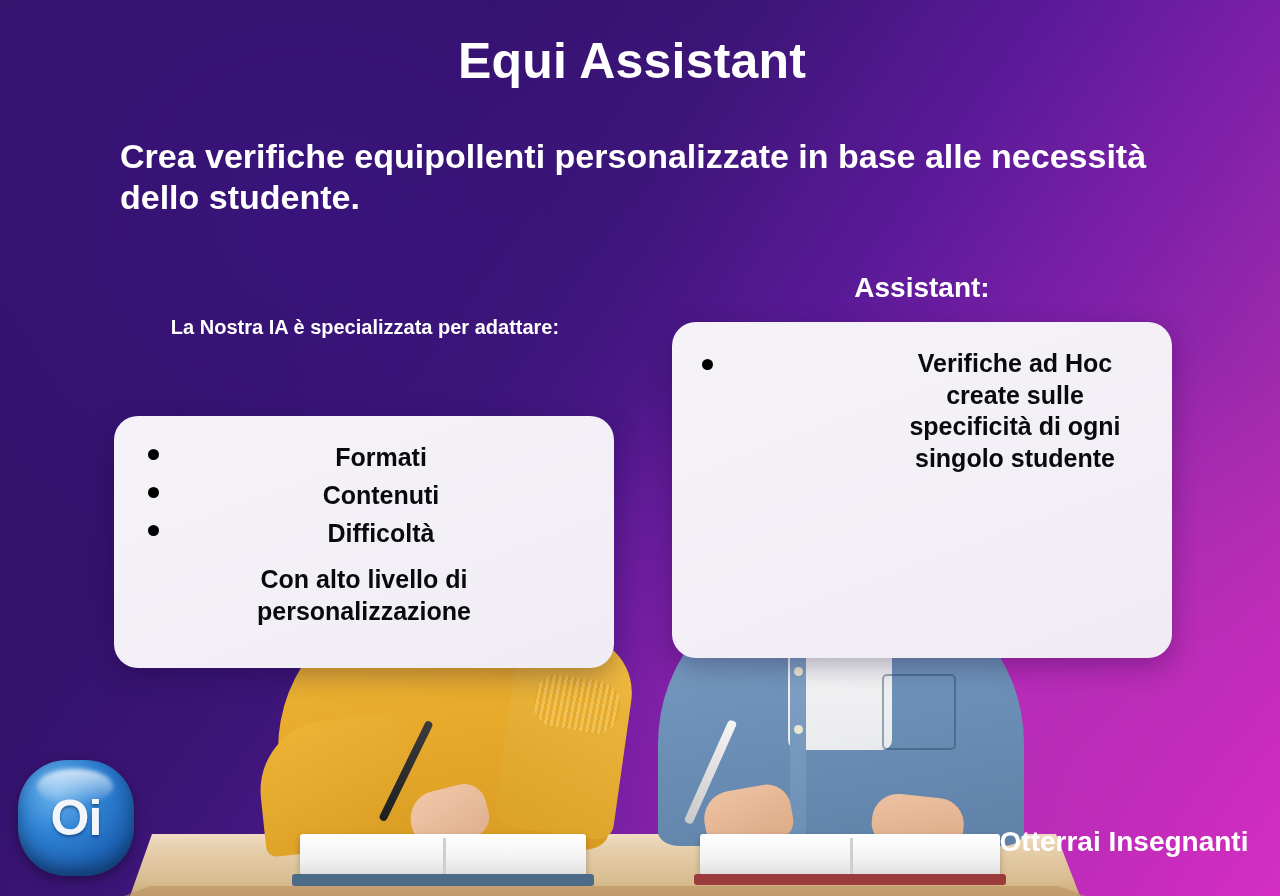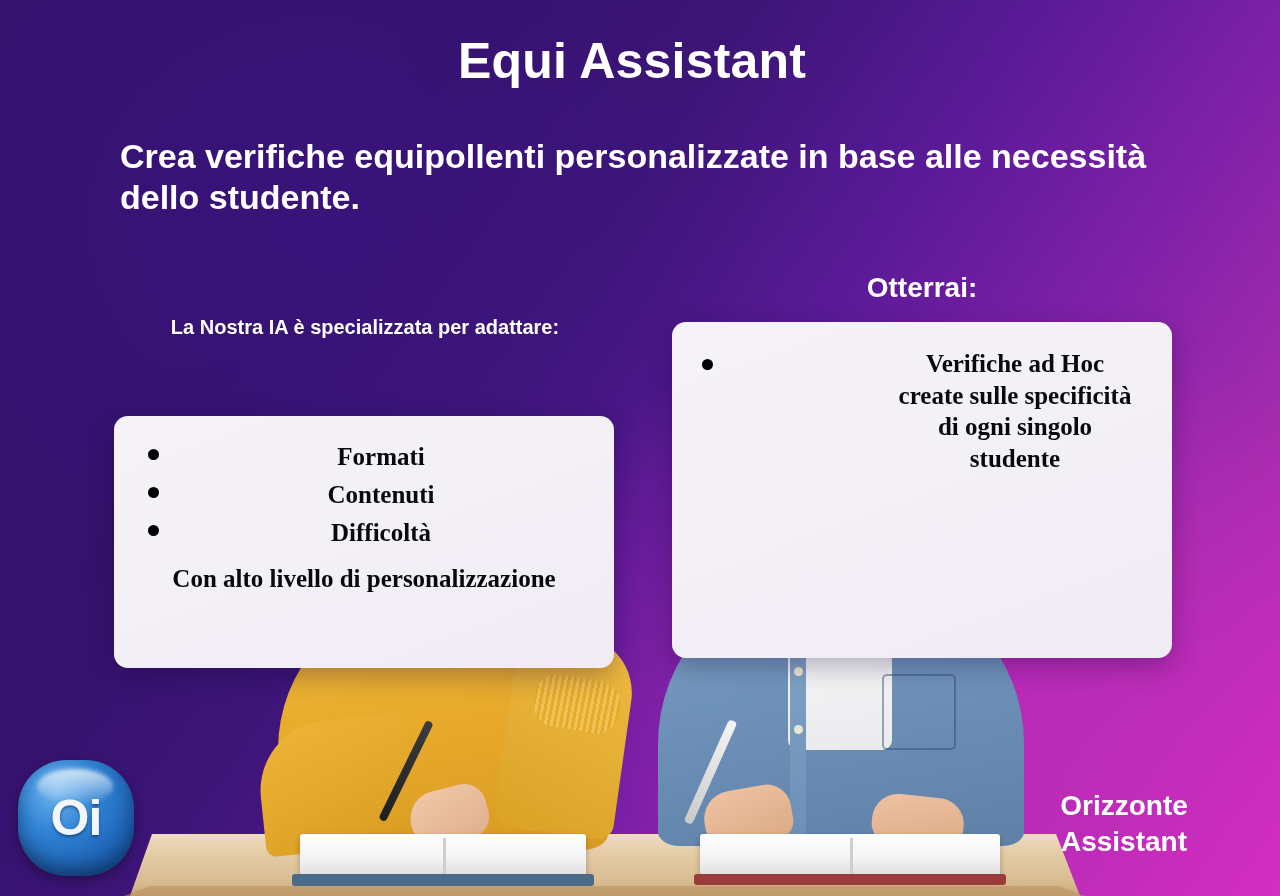--- a/index.html
+++ b/index.html
@@ -285,25 +285,24 @@
   }
   .book-spine {
     position: absolute; top: 4px; bottom: 4px; width: 3px;
     left: 50%; background: #cfcfcf;
   }
 
   
   .card {
     position: absolute;
     background: linear-gradient(160deg,#f5f3f8 0%,#f2eff6 60%,#efecf4 100%);
-    border-radius: 14px;
+    border-radius: 24px;
     box-shadow: 0 8px 26px rgba(20,0,50,.30);
     z-index: 25;
     color: #0a0a0a;
-    font-family: Liberation Serif, serif;
   }
   .card-left { left: 114px; top: 416px; width: 500px; height: 252px; }
   .card-right { left: 672px; top: 322px; width: 500px; height: 336px; }
 
   .bullets { list-style: none; margin: 0; padding: 0; }
   .bullets li {
     position: relative;
     text-align: center;
     font-weight: bold;
   }
@@ -447,21 +446,21 @@
       <div class="book-spine"></div>
     </div>
   </div>
 
   <div class="title">Equi Assistant</div>
 
   <div class="subtitle">Crea verifiche equipollenti personalizzate in base alle necessità dello studente.</div>
 
   <div class="heading-left">La Nostra IA è specializzata per adattare:</div>
 
-  <div class="heading-right">Otterrai:</div>
+  <div class="heading-right">Assistant:</div>
 
   <div class="card card-left">
     <div class="inner">
       <ul class="bullets">
         <li>
           <span class="dot"></span>
           <span>Formati</span>
         </li>
         <li>
           <span class="dot"></span>
@@ -486,15 +485,15 @@
       </ul>
     </div>
   </div>
 
   <div class="logo">
     <div class="logo-shape"></div>
     <div class="logo-gloss"></div>
     <div class="logo-text">Oi</div>
   </div>
 
-  <div class="brand">Orizzonte Assistant</div>
+  <div class="brand">Otterrai Insegnanti</div>
 
 </div>
 
 </body></html>

